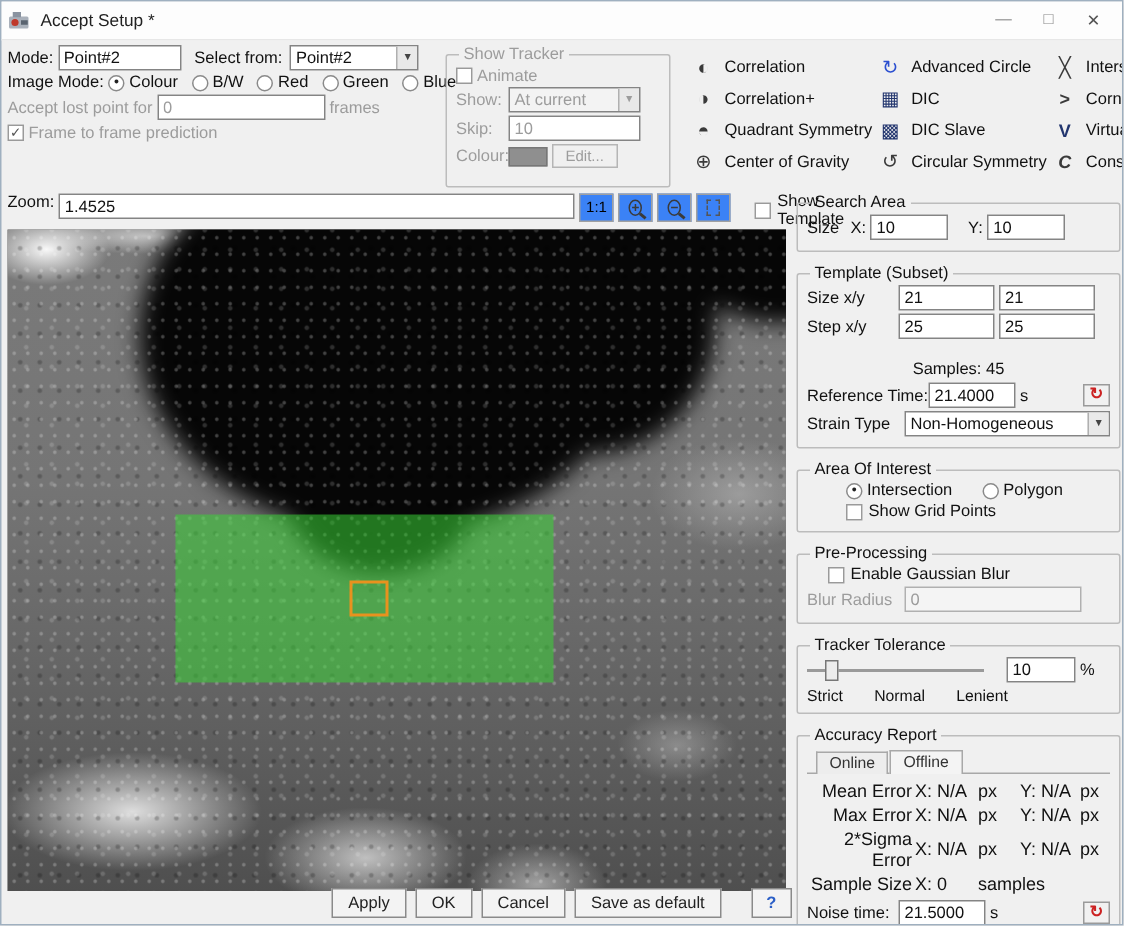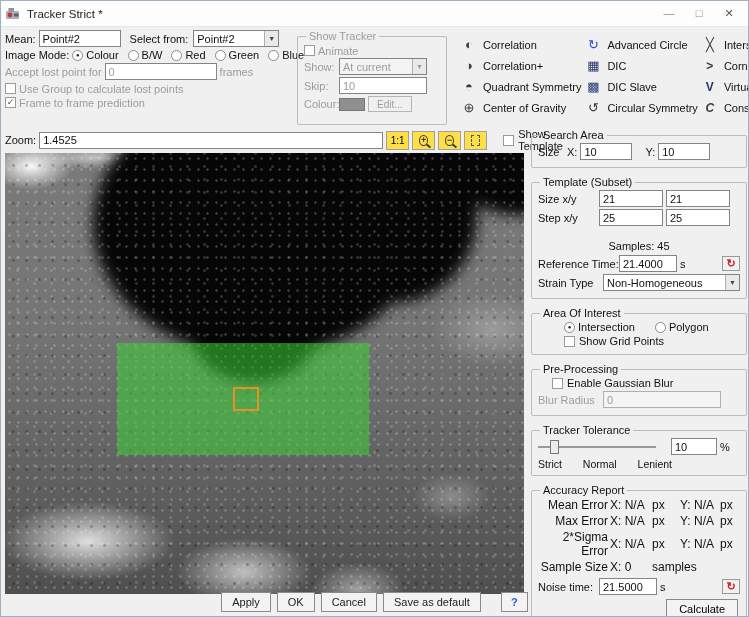--- a/index.html
+++ b/index.html
@@ -50,23 +50,23 @@
   .tt-icon{width:16px;text-align:center;font-size:13px;color:#3a3a3a;flex:none;line-height:1}
   .tt-label{font-size:11px;white-space:nowrap}
   [data-name="advanced-circle-icon"]{color:#2b4fd0}
   [data-name="dic-icon"],[data-name="dic-slave-icon"]{color:#22356e}
   [data-name="virtual-icon"]{color:#22356e;font-weight:bold;font-size:12px}
   [data-name="constant-icon"]{font-style:italic;font-weight:bold;font-size:12px}
   [data-name="corner-contour-icon"]{font-weight:bold;font-size:12px}
   
   .content-row{display:flex;align-items:flex-start;padding:2px 3px 0 4px}
   .left-col{width:519px;flex:none}
-  .zoom-row{display:flex;align-items:center;gap:3px;height:22px}
+  .zoom-row{display:flex;gap:3px;height:22px}
   .zoom-input{width:344px;flex:none}
-  .tool-btn{height:19px;min-width:23px;border:1px solid #a0a0a0;background:#fde047;display:inline-flex;align-items:center;justify-content:center;font:inherit;font-size:10px;padding:0 6px}
+  .tool-btn{height:19px;min-width:23px;border:1px solid #a0a0a0;background:#3b82f6;display:inline-flex;align-items:center;justify-content:center;font:inherit;font-size:10px;padding:0 6px}
   .mag{position:relative;width:11px;height:11px;border:1.5px solid #3a3a3a;border-radius:50%;display:inline-block}
   .mag i{position:absolute;inset:-1px 0 0 0;display:flex;align-items:center;justify-content:center;font-style:normal;font-size:9px;font-weight:700;color:#3a3a3a}
   .mag::after{content:"";position:absolute;width:5px;height:2px;background:#3a3a3a;right:-4px;bottom:-2px;transform:rotate(40deg)}
   .fit-icon{width:12px;height:11px;border:1px dashed #555;display:inline-block}
   .sep{width:1px;height:16px;background:#c8c8c8;margin:0 5px}
   
   .image-area{position:relative;width:519px;height:441px;margin-top:2px;overflow:hidden;background:#6b6b6b}
   .photo{position:absolute;inset:0;background:
     radial-gradient(ellipse 60px 34px at 5% 3%, rgba(255,255,255,.95), rgba(255,255,255,0) 70%),
     radial-gradient(ellipse 100px 16px at 18% 1%, rgba(255,255,255,.55), rgba(255,255,255,0) 75%),
@@ -134,33 +134,33 @@
 
   <div class="titlebar" data-name="titlebar">
     <span class="app-icon" data-name="app-icon">
       <svg width="15" height="15" viewBox="0 0 15 15">
           <rect x="1" y="5" width="13" height="8" rx="1" fill="#aab1bb"></rect>
           <circle cx="5" cy="9" r="2.4" fill="#c0392b"></circle>
           <rect x="9" y="7.5" width="4.5" height="3" fill="#5a6470"></rect>
           <rect x="3.5" y="2" width="5.5" height="3.5" fill="#8a93a0"></rect>
         </svg>
     </span>
-    <span class="title-text" data-name="window-title">Tracker Strict *</span>
+    <span class="title-text" data-name="window-title">Accept Setup *</span>
     <span class="win-controls" data-name="window-controls">
       <span class="win-btn" data-name="minimize-button">—</span>
       <span class="win-btn" data-name="maximize-button">□</span>
       <span class="win-btn close" data-name="close-button">✕</span>
     </span>
   </div>
 
   <div class="top-section" data-name="top-section">
 
     <div class="top-left" data-name="point-settings">
       <div class="row" data-name="name-row">
-        <label data-name="name-label">Mean:</label>
+        <label data-name="name-label">Mode:</label>
         <input class="tb name-input" data-name="name-input" value="Point#2" style="">
         <label class="ml" data-name="select-from-label">Select from:</label>
         <span class="combo select-from" data-name="select-from-dropdown">
           <span class="combo-val" data-name="select-from-value">Point#2</span>
           <span class="arrow" data-name="chevron-down-icon">▼</span>
         </span>
       </div>
       <div class="row" data-name="image-mode-row">
         <label data-name="image-mode-label">Image Mode:</label>
         <span class="radio-wrap" data-name="image-mode-colour">
@@ -191,26 +191,20 @@
             <span class="rb" data-name="radio-icon">
               <i></i>
             </span>
             <span>Blue</span>
           </span>
       </div>
       <div class="row disabled" data-name="accept-lost-row">
         <label data-name="accept-lost-label">Accept lost point for</label>
         <input class="tb accept-input" data-name="accept-lost-input" value="0" style="">
         <label data-name="accept-lost-unit">frames</label>
-      </div>
-      <div class="row tight disabled" data-name="option-use-group">
-        <span class="cb" data-name="checkbox-icon">
-            <i></i>
-          </span>
-        <span>Use Group to calculate lost points</span>
       </div>
       <div class="row tight disabled" data-name="option-frame-prediction">
         <span class="cb" data-name="checkbox-icon">
             <i>✓</i>
           </span>
         <span>Frame to frame prediction</span>
       </div>
     </div>
 
     <fieldset class="group show-tracker disabled" data-name="show-tracker-group">
@@ -432,20 +426,24 @@
         </div>
         <div class="tol-labels">
           <span data-name="tolerance-strict-label">Strict</span>
           <span data-name="tolerance-normal-label">Normal</span>
           <span data-name="tolerance-lenient-label">Lenient</span>
         </div>
       </fieldset>
 
       <fieldset class="group" data-name="accuracy-report-group">
         <legend data-name="accuracy-title">Accuracy Report</legend>
+        <div class="tabs" data-name="accuracy-tabs">
+          <span class="tab" data-name="tab-online">Online</span>
+          <span class="tab active" data-name="tab-offline">Offline</span>
+        </div>
         <div class="acc-rows" data-name="accuracy-values">
           <span class="acc-label">Mean Error</span>
             <span>X: N/A</span>
             <span>px</span>
             <span>Y: N/A</span>
             <span>px</span>
           <span class="acc-label">Max Error</span>
             <span>X: N/A</span>
             <span>px</span>
             <span>Y: N/A</span>

